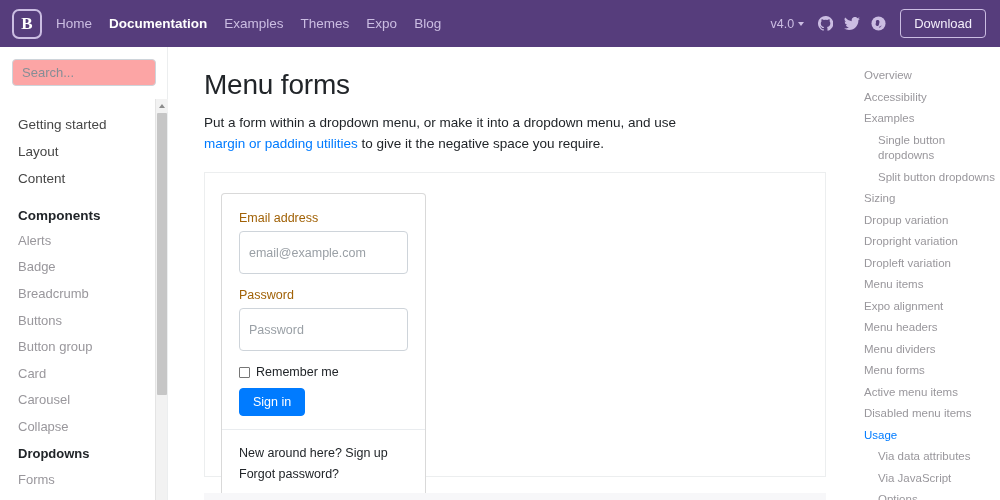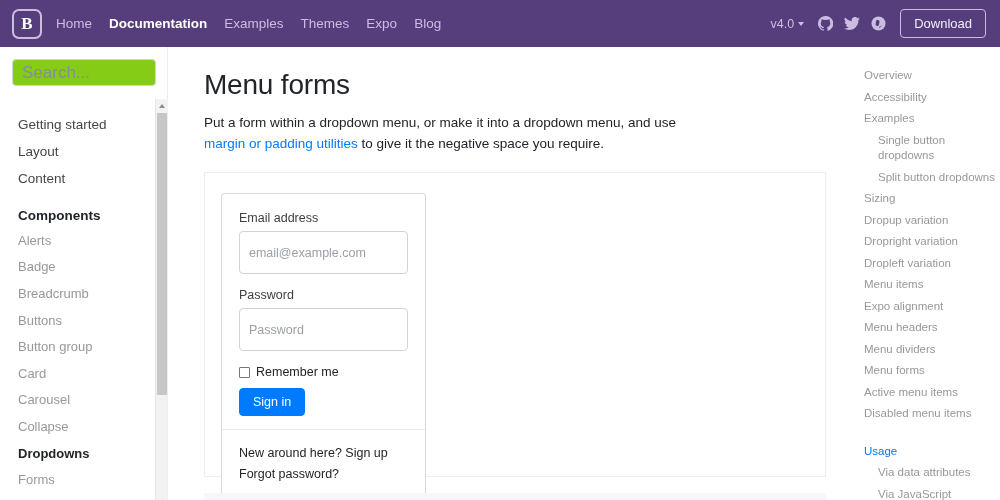--- a/index.html
+++ b/index.html
@@ -72,25 +72,25 @@
     width: 168px; height: 453px;
     background: #fff;
     border-right: 1px solid #eceeef;
   }
   .search-wrap { padding: 12px 12px 11px 12px; }
   .search-input {
     width: 144px; height: 27px;
     border: 1px solid #ced4da;
     border-radius: 4px;
     padding: 0 9px;
-    font-size: 17px;
+    font-size: 13px;
     color: #495057;
     font-family: "Liberation Sans", sans-serif;
     outline: none;
-    background: #84cc16;
+    background: #fca5a5;
   }
   .search-input::placeholder { color: #868e96; }
 
   .sidenav {
     position: absolute; top: 52px; left: 0;
     width: 190px; height: 401px;
     overflow: hidden;
     padding: 12px 0 0 0;
   }
   .sn-item {
@@ -174,21 +174,21 @@
     border: 1px solid rgba(0,0,0,0.15);
     border-radius: 4px;
     background: #fff;
     padding: 0;
     box-shadow: 0 1px 1px rgba(0,0,0,0.02);
   }
   .dd-form { padding: 17px 17px 13px 17px; }
   .form-label {
     display: block;
     font-size: 12.5px;
-    color: #404040;
+    color: #a16207;
     margin-bottom: 6px;
   }
   .form-input {
     width: 100%;
     height: 43px;
     border: 1px solid #ced4da;
     border-radius: 4px;
     padding: 0 9px;
     font-size: 12.5px;
     color: #495057;
@@ -264,21 +264,21 @@
   }
   .toc-item {
     display: block;
     font-size: 11.5px;
     color: #99979c;
     text-decoration: none;
     padding: 3px 0 3px 0;
     line-height: 1.35;
   }
   .toc-item.sub { padding-left: 14px; }
-  .toc-item.activetoc { color: #007bff; margin-top: 16px; }
+  .toc-item.activetoc { color: #007bff; }
 </style>
 </head>
 <body>
 
 <div class="navbar">
   <a class="brand">B</a>
   <div class="nav-links" id="nav-links">
       <a class="nav-link">Home</a>
       <a class="nav-link active">Documentation</a>
       <a class="nav-link">Examples</a>

